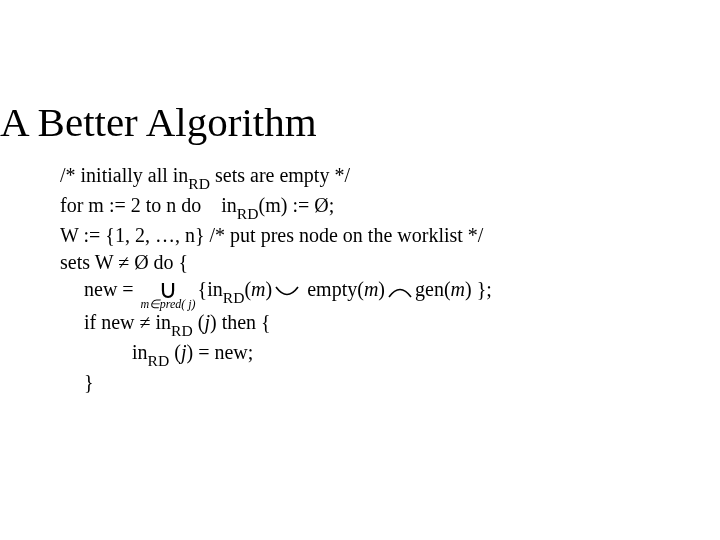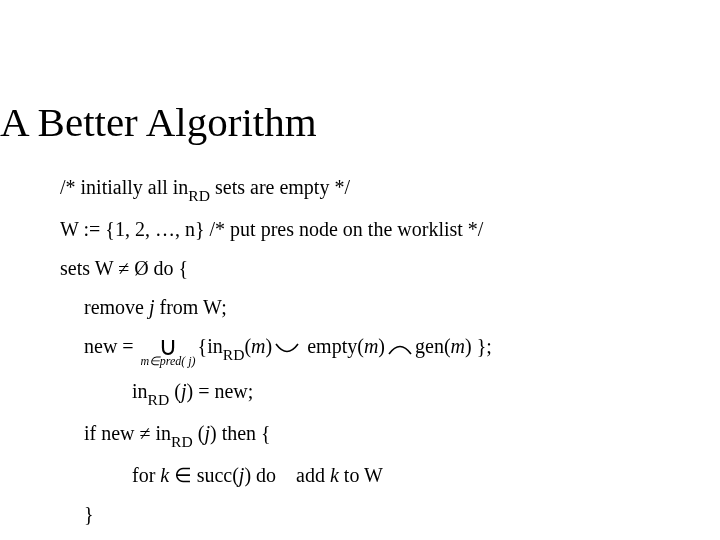--- a/index.html
+++ b/index.html
@@ -30,21 +30,20 @@
   .body {
     position: absolute;
     top: 162px;
     left: 60px;
     width: 610px;
     font-size: 20px;
     line-height: 1.35;
   }
   .body .line {
     white-space: nowrap;
-    margin-top: 12px;
   }
   .indent1 { padding-left: 24px; }
   .indent2 { padding-left: 72px; }
   .sub { font-size: 0.78em; vertical-align: sub; position: relative; top: 0.1em; }
   .ital { font-style: italic; }
   .sym {
     display: inline-block;
     vertical-align: -12px;
     margin: 0 2px;
   }
@@ -62,46 +61,43 @@
 <div class="slide">
 
   <div class="title">A Better Algorithm</div>
 
   <div class="body">
 
     <div class="line">
       <span>/* initially all in</span><span class="sub">RD</span><span> sets are empty */</span>
     </div>
 
+    <div class="line">
+      <span>for m := 2 to n do in</span><span class="sub">RD</span><span>(m) := Ø;</span>
+    </div>
 
 
     <div class="line">W := {1, 2, …, n} /* put pres node on the worklist */</div>
 
     <div class="line">sets W ≠ Ø do {</div>
 
-    <div class="line indent1">
-      <span>remove </span><span class="ital">j</span><span> from W;</span>
-    </div>
 
     <div class="line indent1">
       <span>new = </span><span class="sym"><div class="big">∪</div><div class="small">m∈pred( j)</div></span><span>{in</span><span class="sub">RD</span><span>(</span><span class="ital">m</span><span>)</span><span class="op-svg"><svg width="26" height="16">
             <path d="M2 3 Q13 18 24 3" stroke="#000" stroke-width="1.6" fill="none"></path>
           </svg></span><span> empty(</span><span class="ital">m</span><span>)</span><span class="op-svg"><svg width="26" height="16">
             <path d="M2 13 Q13 -2 24 13" stroke="#000" stroke-width="1.6" fill="none"></path>
           </svg></span><span>gen(</span><span class="ital">m</span><span>) };</span>
     </div>
 
-    <div class="line indent2">
-      <span>in</span><span class="sub">RD</span><span> (</span><span class="ital">j</span><span>) = new;</span>
-    </div>
-
     <div class="line indent1">
       <span>if new ≠ in</span><span class="sub">RD</span><span> (</span><span class="ital">j</span><span>) then {</span>
     </div>
 
     <div class="line indent2">
-      <span>for </span><span class="ital">k</span><span> ∈ succ(</span><span class="ital">j</span><span>) do add </span><span class="ital">k</span><span> to W</span>
+      <span>in</span><span class="sub">RD</span><span> (</span><span class="ital">j</span><span>) = new;</span>
     </div>
+
 
     <div class="line indent1">}</div>
 
   </div>
 </div>
 
 </body></html>

